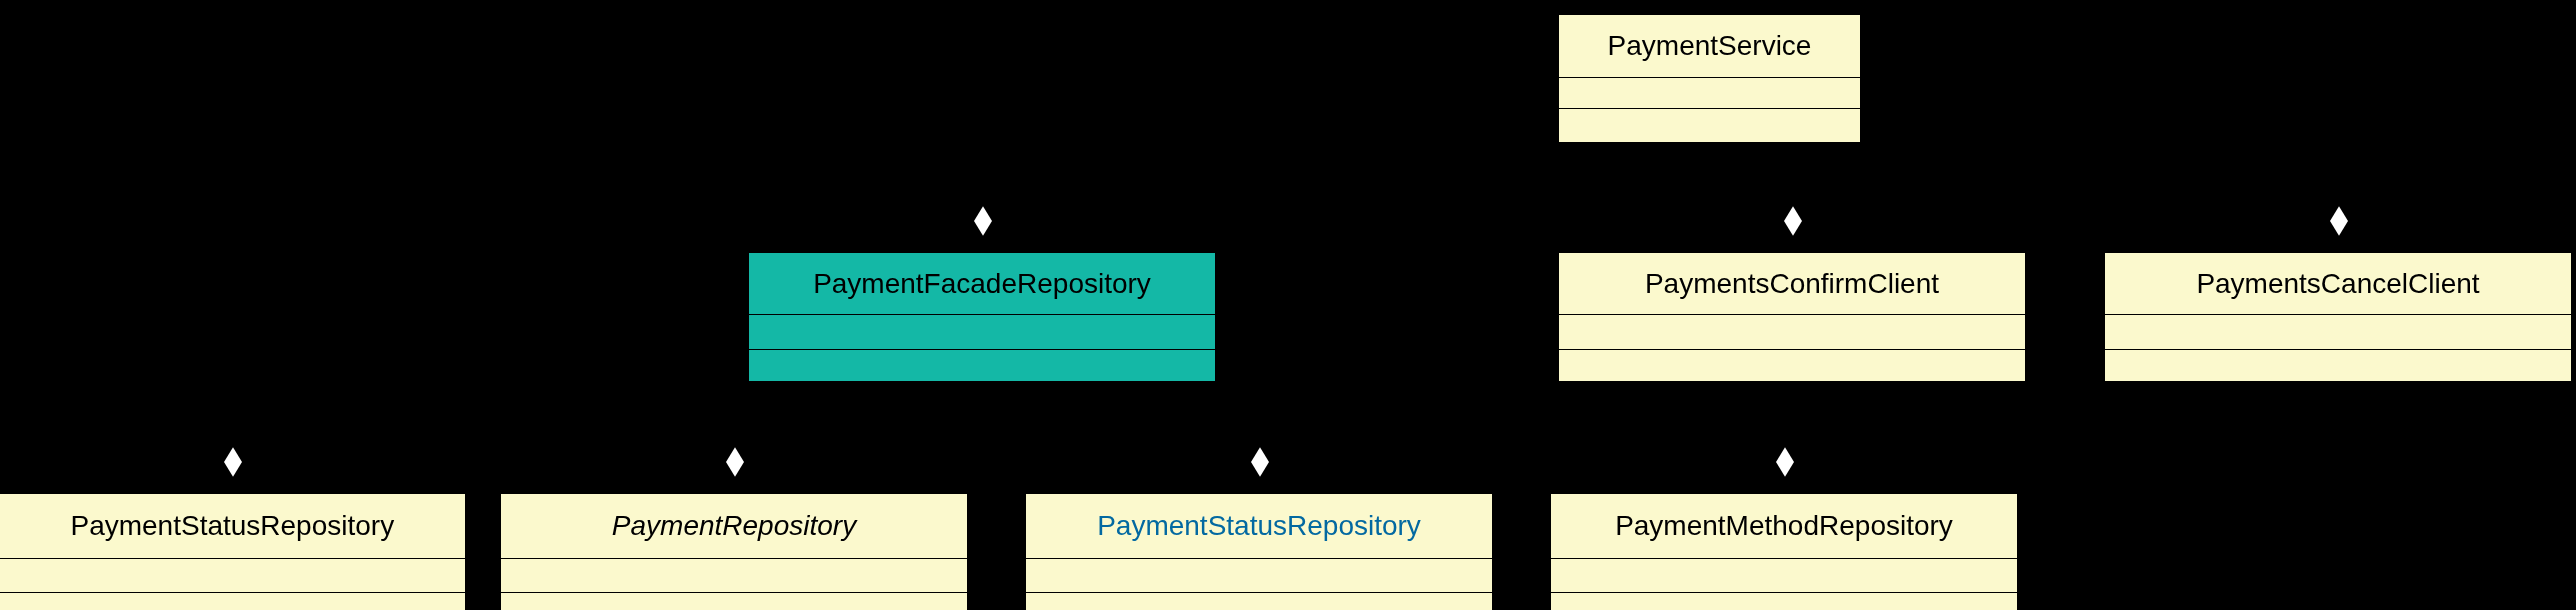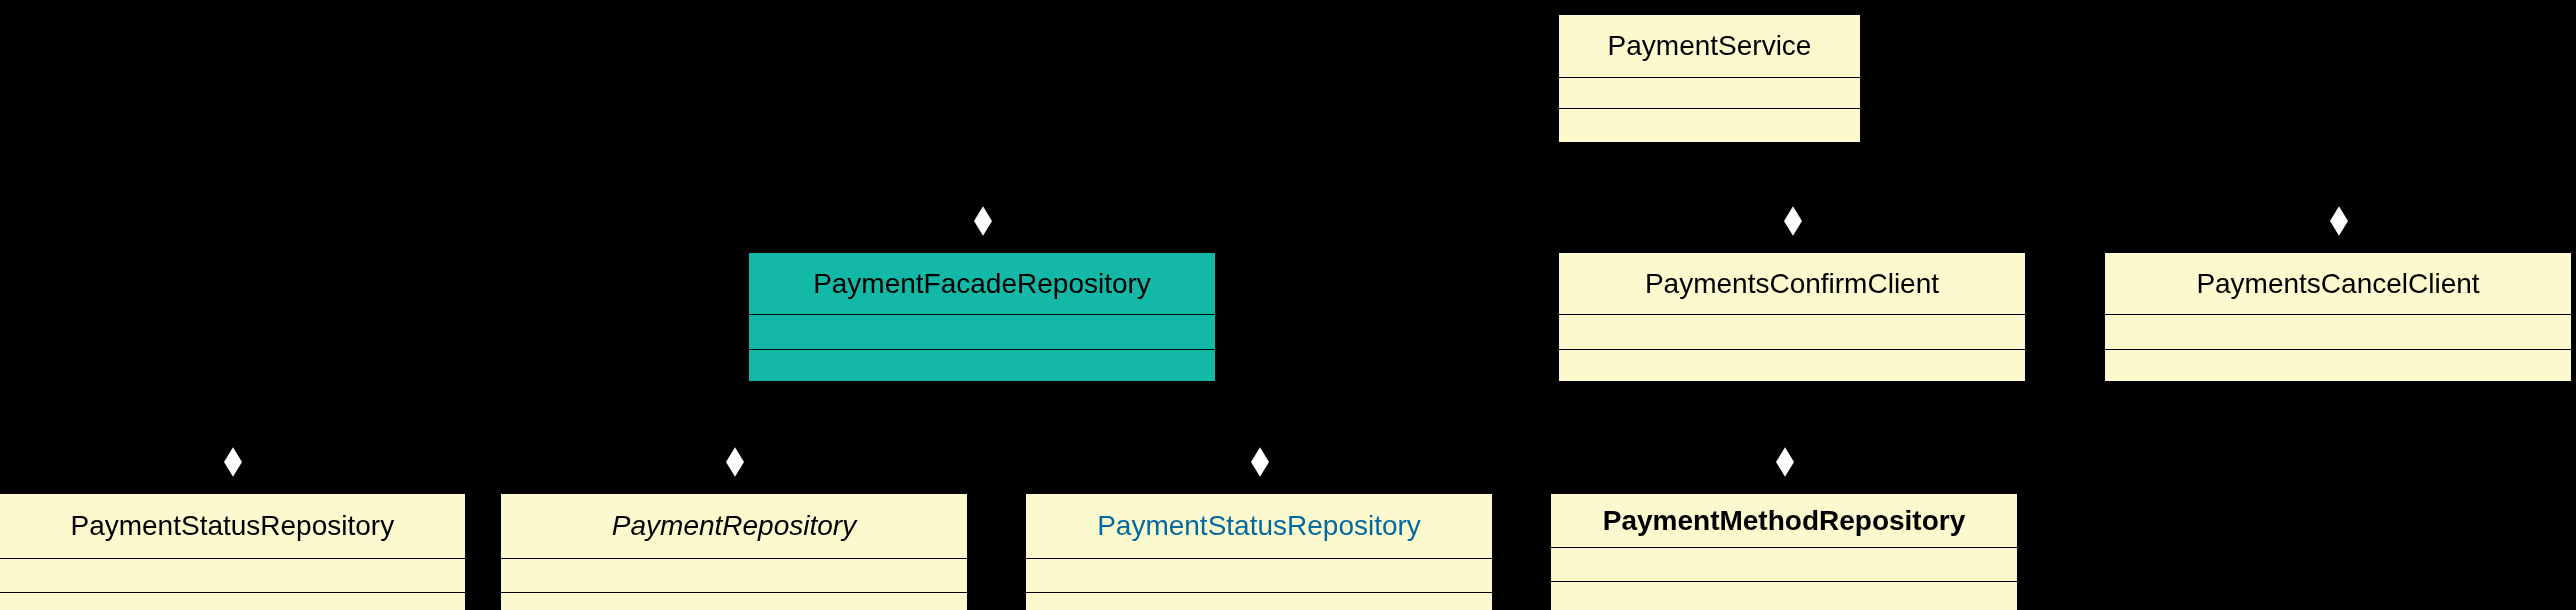--- a/index.html
+++ b/index.html
@@ -89,21 +89,21 @@
       <div class="compartment-name" style="height: 65px; color: rgb(0, 0, 0); border-bottom-color: rgb(0, 0, 0); font-style: italic;">PaymentRepository</div>
       <div class="compartment-attrs" style="height: 34px; border-bottom-color: rgb(0, 0, 0);"></div>
       <div class="compartment-ops"></div>
     </div>
     <div class="uml-class" style="left: 1025px; top: 479px; width: 468px; height: 132px; background: rgb(251, 249, 205); border-color: rgb(0, 0, 0);">
       <div class="compartment-name" style="height: 65px; color: #0369a1; border-bottom-color: rgb(0, 0, 0);">PaymentStatusRepository</div>
       <div class="compartment-attrs" style="height: 34px; border-bottom-color: rgb(0, 0, 0);"></div>
       <div class="compartment-ops"></div>
     </div>
     <div class="uml-class" style="left: 1550px; top: 479px; width: 468px; height: 132px; background: rgb(251, 249, 205); border-color: rgb(0, 0, 0);">
-      <div class="compartment-name" style="height: 54px; color: rgb(0, 0, 0); border-bottom-color: rgb(0, 0, 0); font-weight: bold;">PaymentMethodRepository</div>
+      <div class="compartment-name" style="height: 65px; color: rgb(0, 0, 0); border-bottom-color: rgb(0, 0, 0);">PaymentMethodRepository</div>
       <div class="compartment-attrs" style="height: 34px; border-bottom-color: rgb(0, 0, 0);"></div>
       <div class="compartment-ops"></div>
     </div>
     <div class="diamond" style="left: 974px; top: 206px;">
       <svg viewBox="0 0 22 36" xmlns="http://www.w3.org/2000/svg">
         <polygon points="11,0 22,18 11,36 0,18" fill="#FFFFFF"></polygon>
       </svg>
     </div>
     <div class="diamond" style="left: 1784px; top: 206px;">
       <svg viewBox="0 0 22 36" xmlns="http://www.w3.org/2000/svg">

